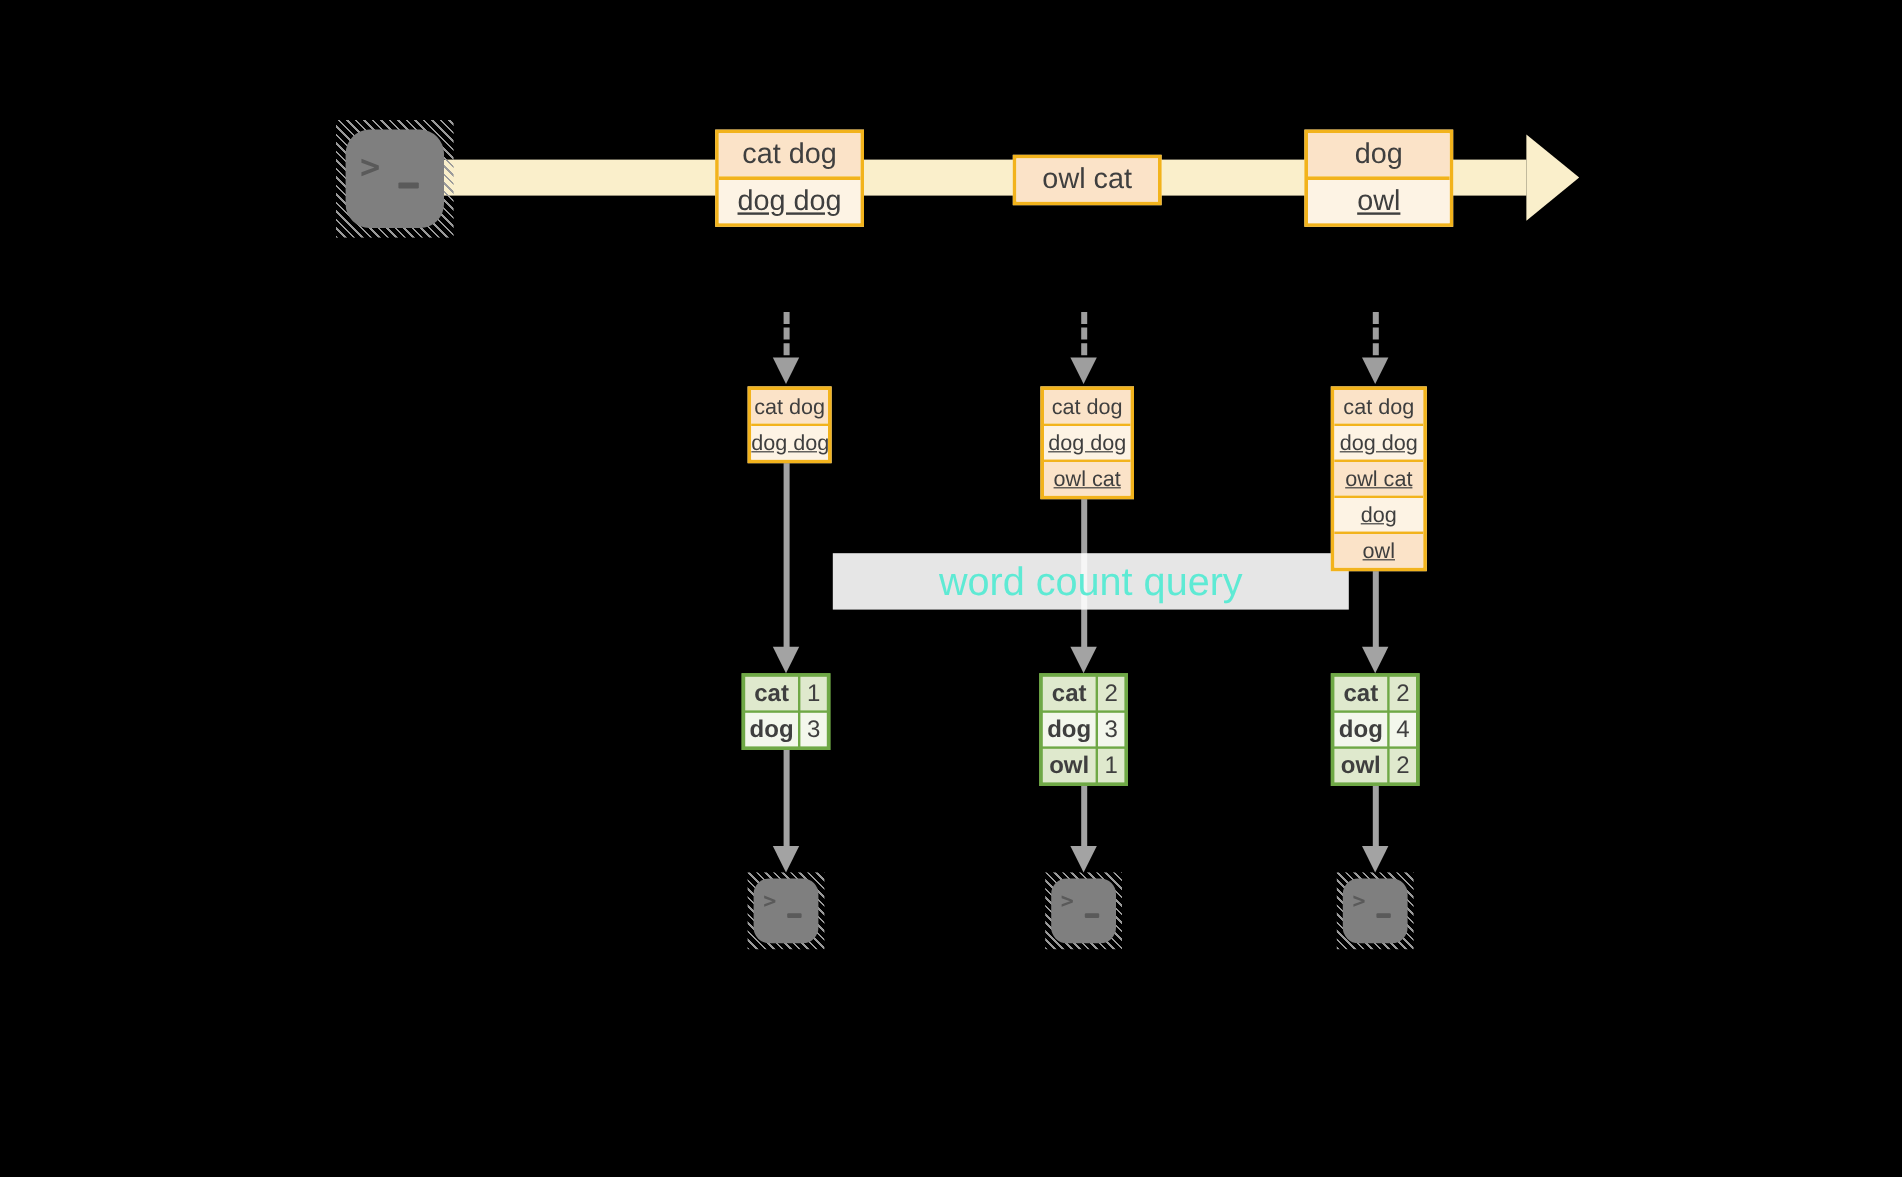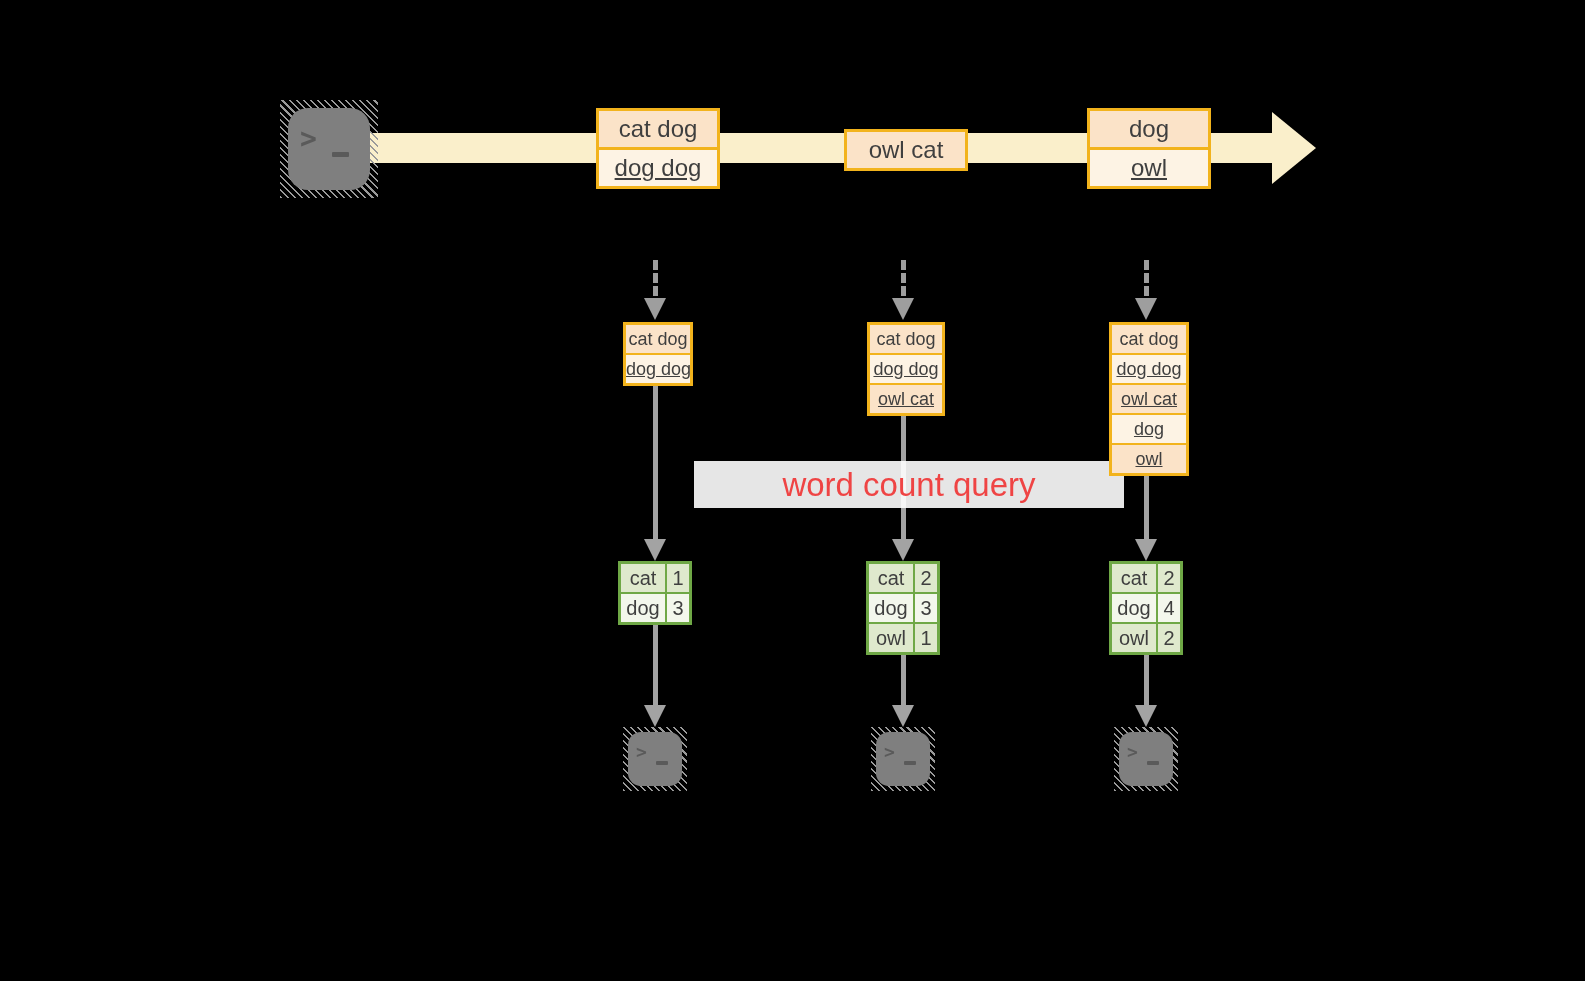--- a/index.html
+++ b/index.html
@@ -52,28 +52,28 @@
     position:absolute;width:0;height:0;z-index:1;
     border-left:11px solid transparent;border-right:11px solid transparent;border-top:22px solid #9e9e9e;
   }
   .solid-line{position:absolute;width:5px;background:#a3a3a3;z-index:1;}
   .arrow-head.solid{border-top-color:#a3a3a3;}
 
   
   .banner{
     position:absolute;left:694px;top:461px;width:430px;height:47px;z-index:2;
     background:rgba(255,255,255,0.9);text-align:center;line-height:47px;
-    font-size:33px;color:#ef4444;
+    font-size:33px;color:#5eead4;
   }
 
   
   .ctable{position:absolute;border:3px solid #6fa846;z-index:3;background:#6fa846;}
   .ct-row{display:flex;height:28px;line-height:28px;font-size:20px;}
   .ct-row + .ct-row{margin-top:2px;}
-  .ct-word{width:44px;text-align:center;}
+  .ct-word{width:44px;text-align:center;font-weight:bold;}
   .ct-num{flex:1;text-align:center;margin-left:2px;}
   .ct-row:nth-child(odd) .ct-word,.ct-row:nth-child(odd) .ct-num{background:#dfe9cd;}
   .ct-row:nth-child(even) .ct-word,.ct-row:nth-child(even) .ct-num{background:#f3f7ec;}
 </style>
 </head>
 <body>
 
 <div id="canvas">
 
   <div class="band"></div>

